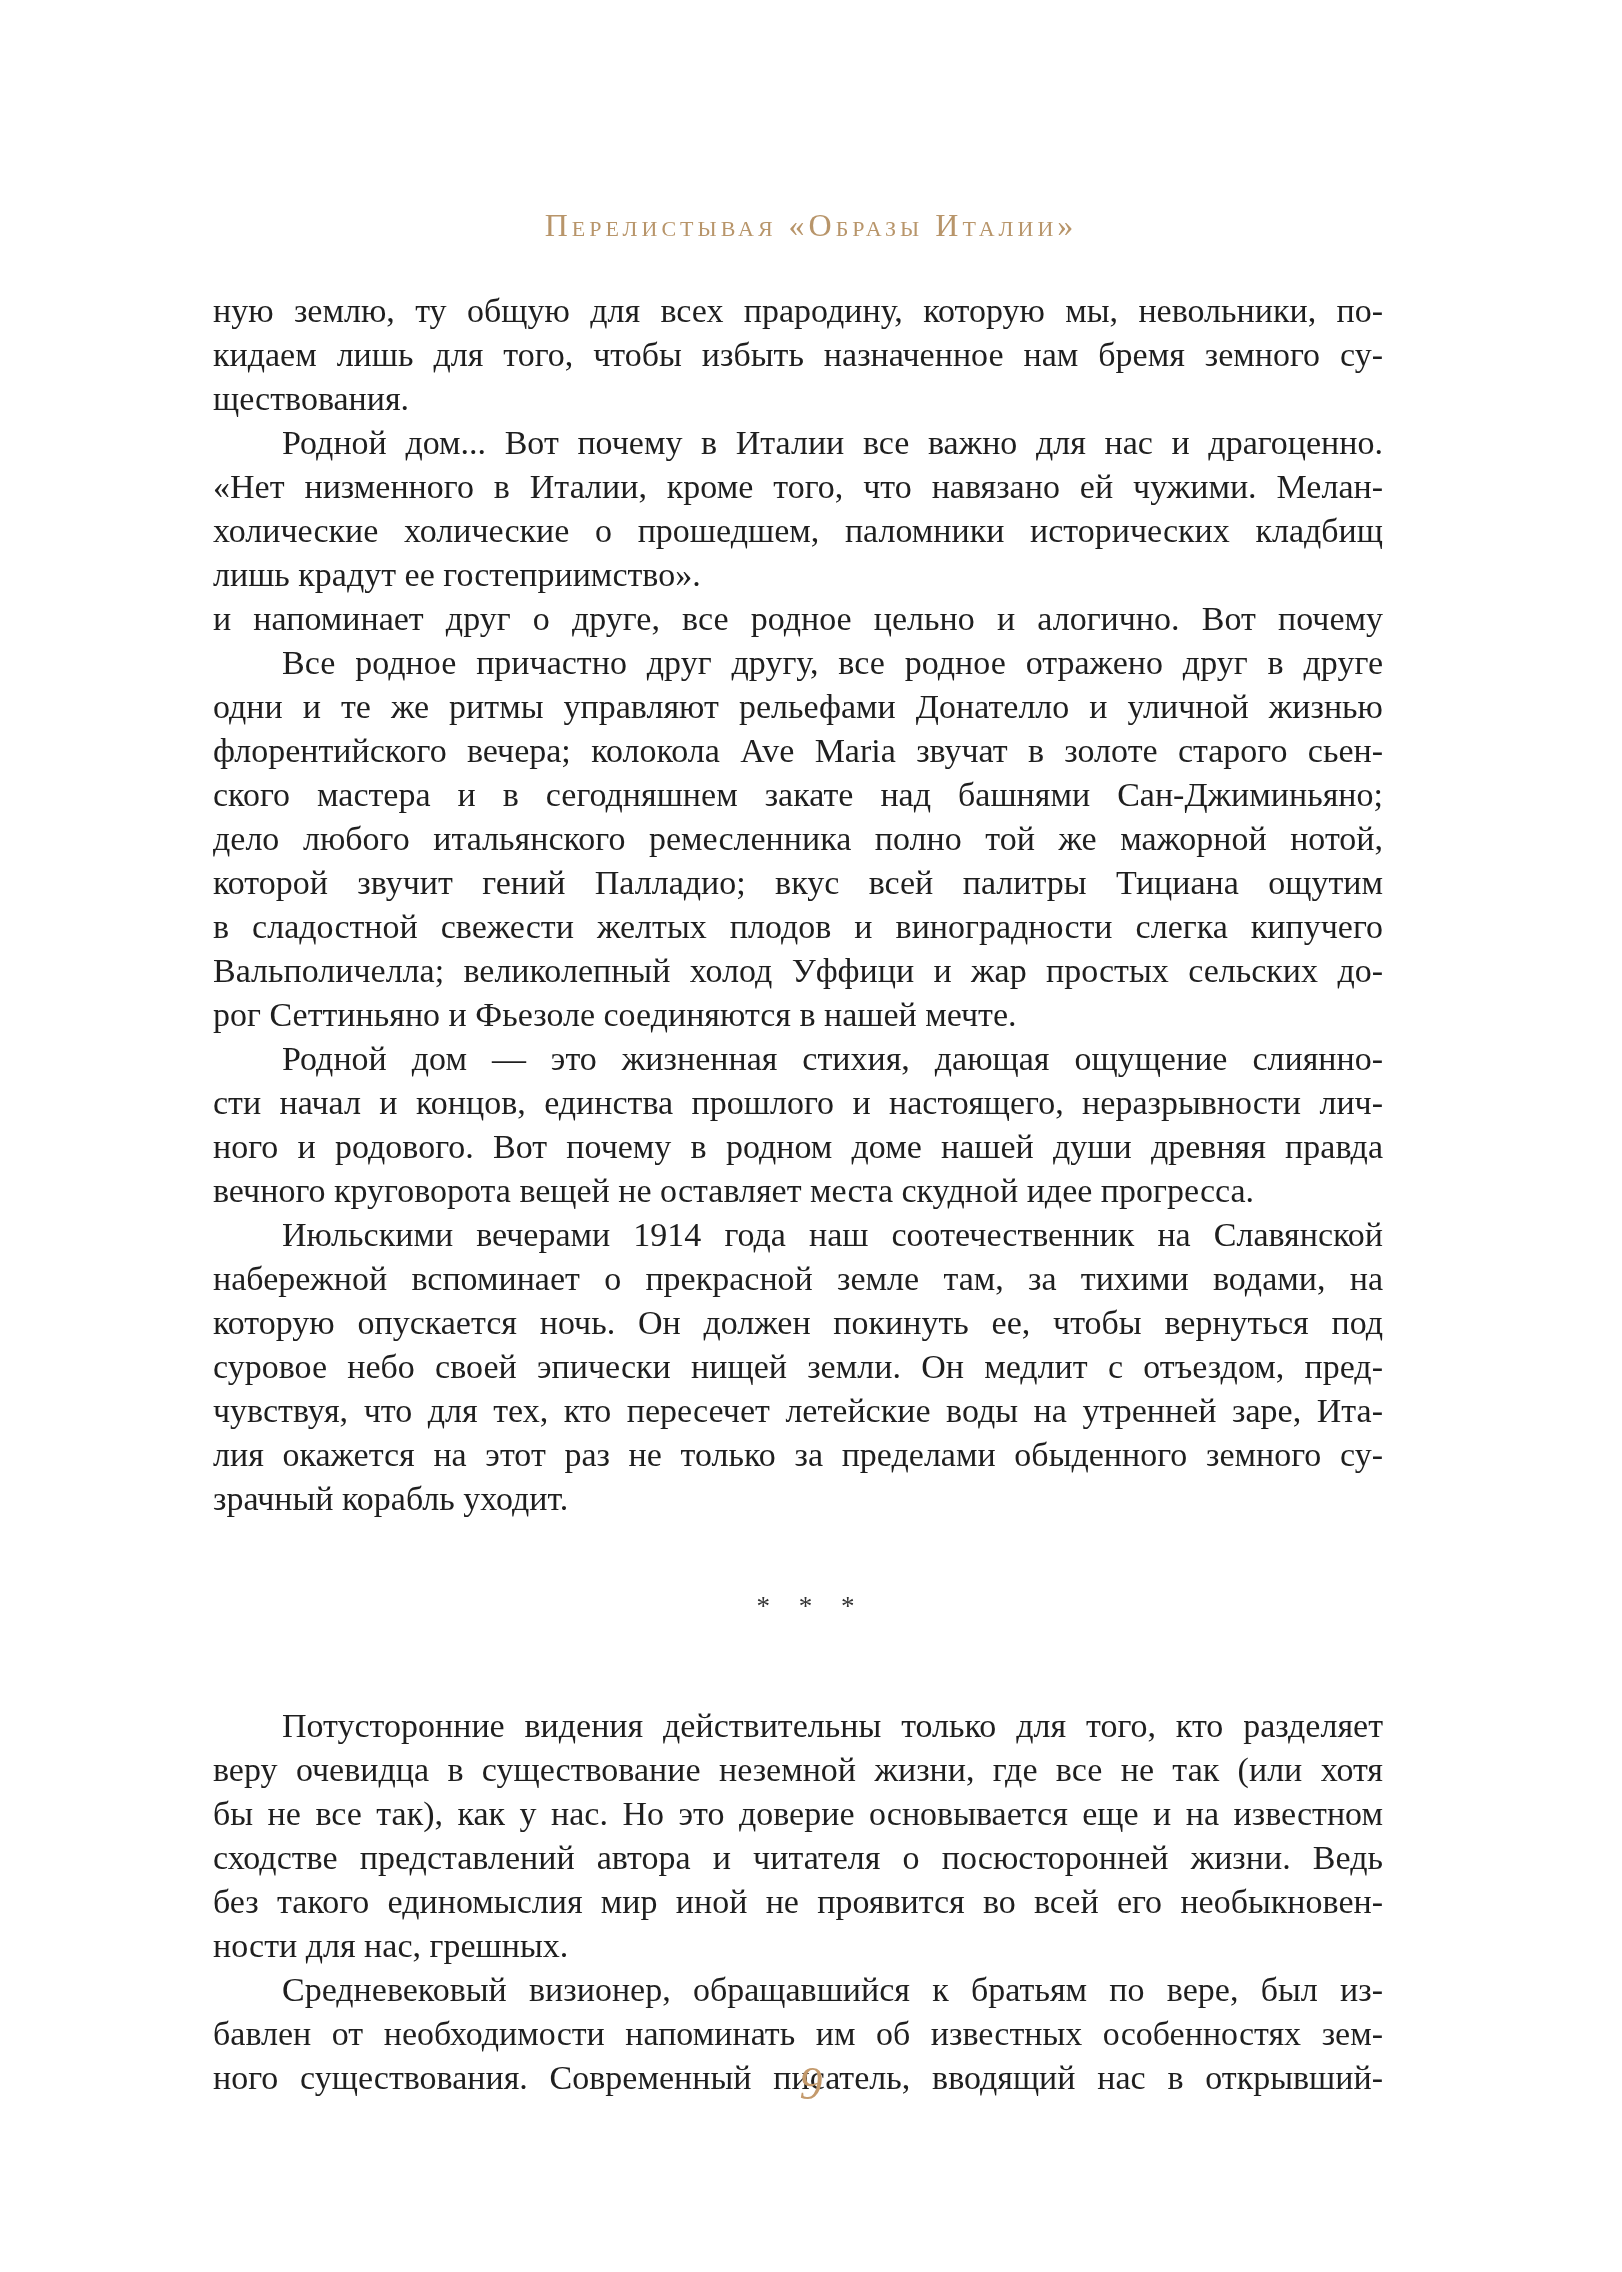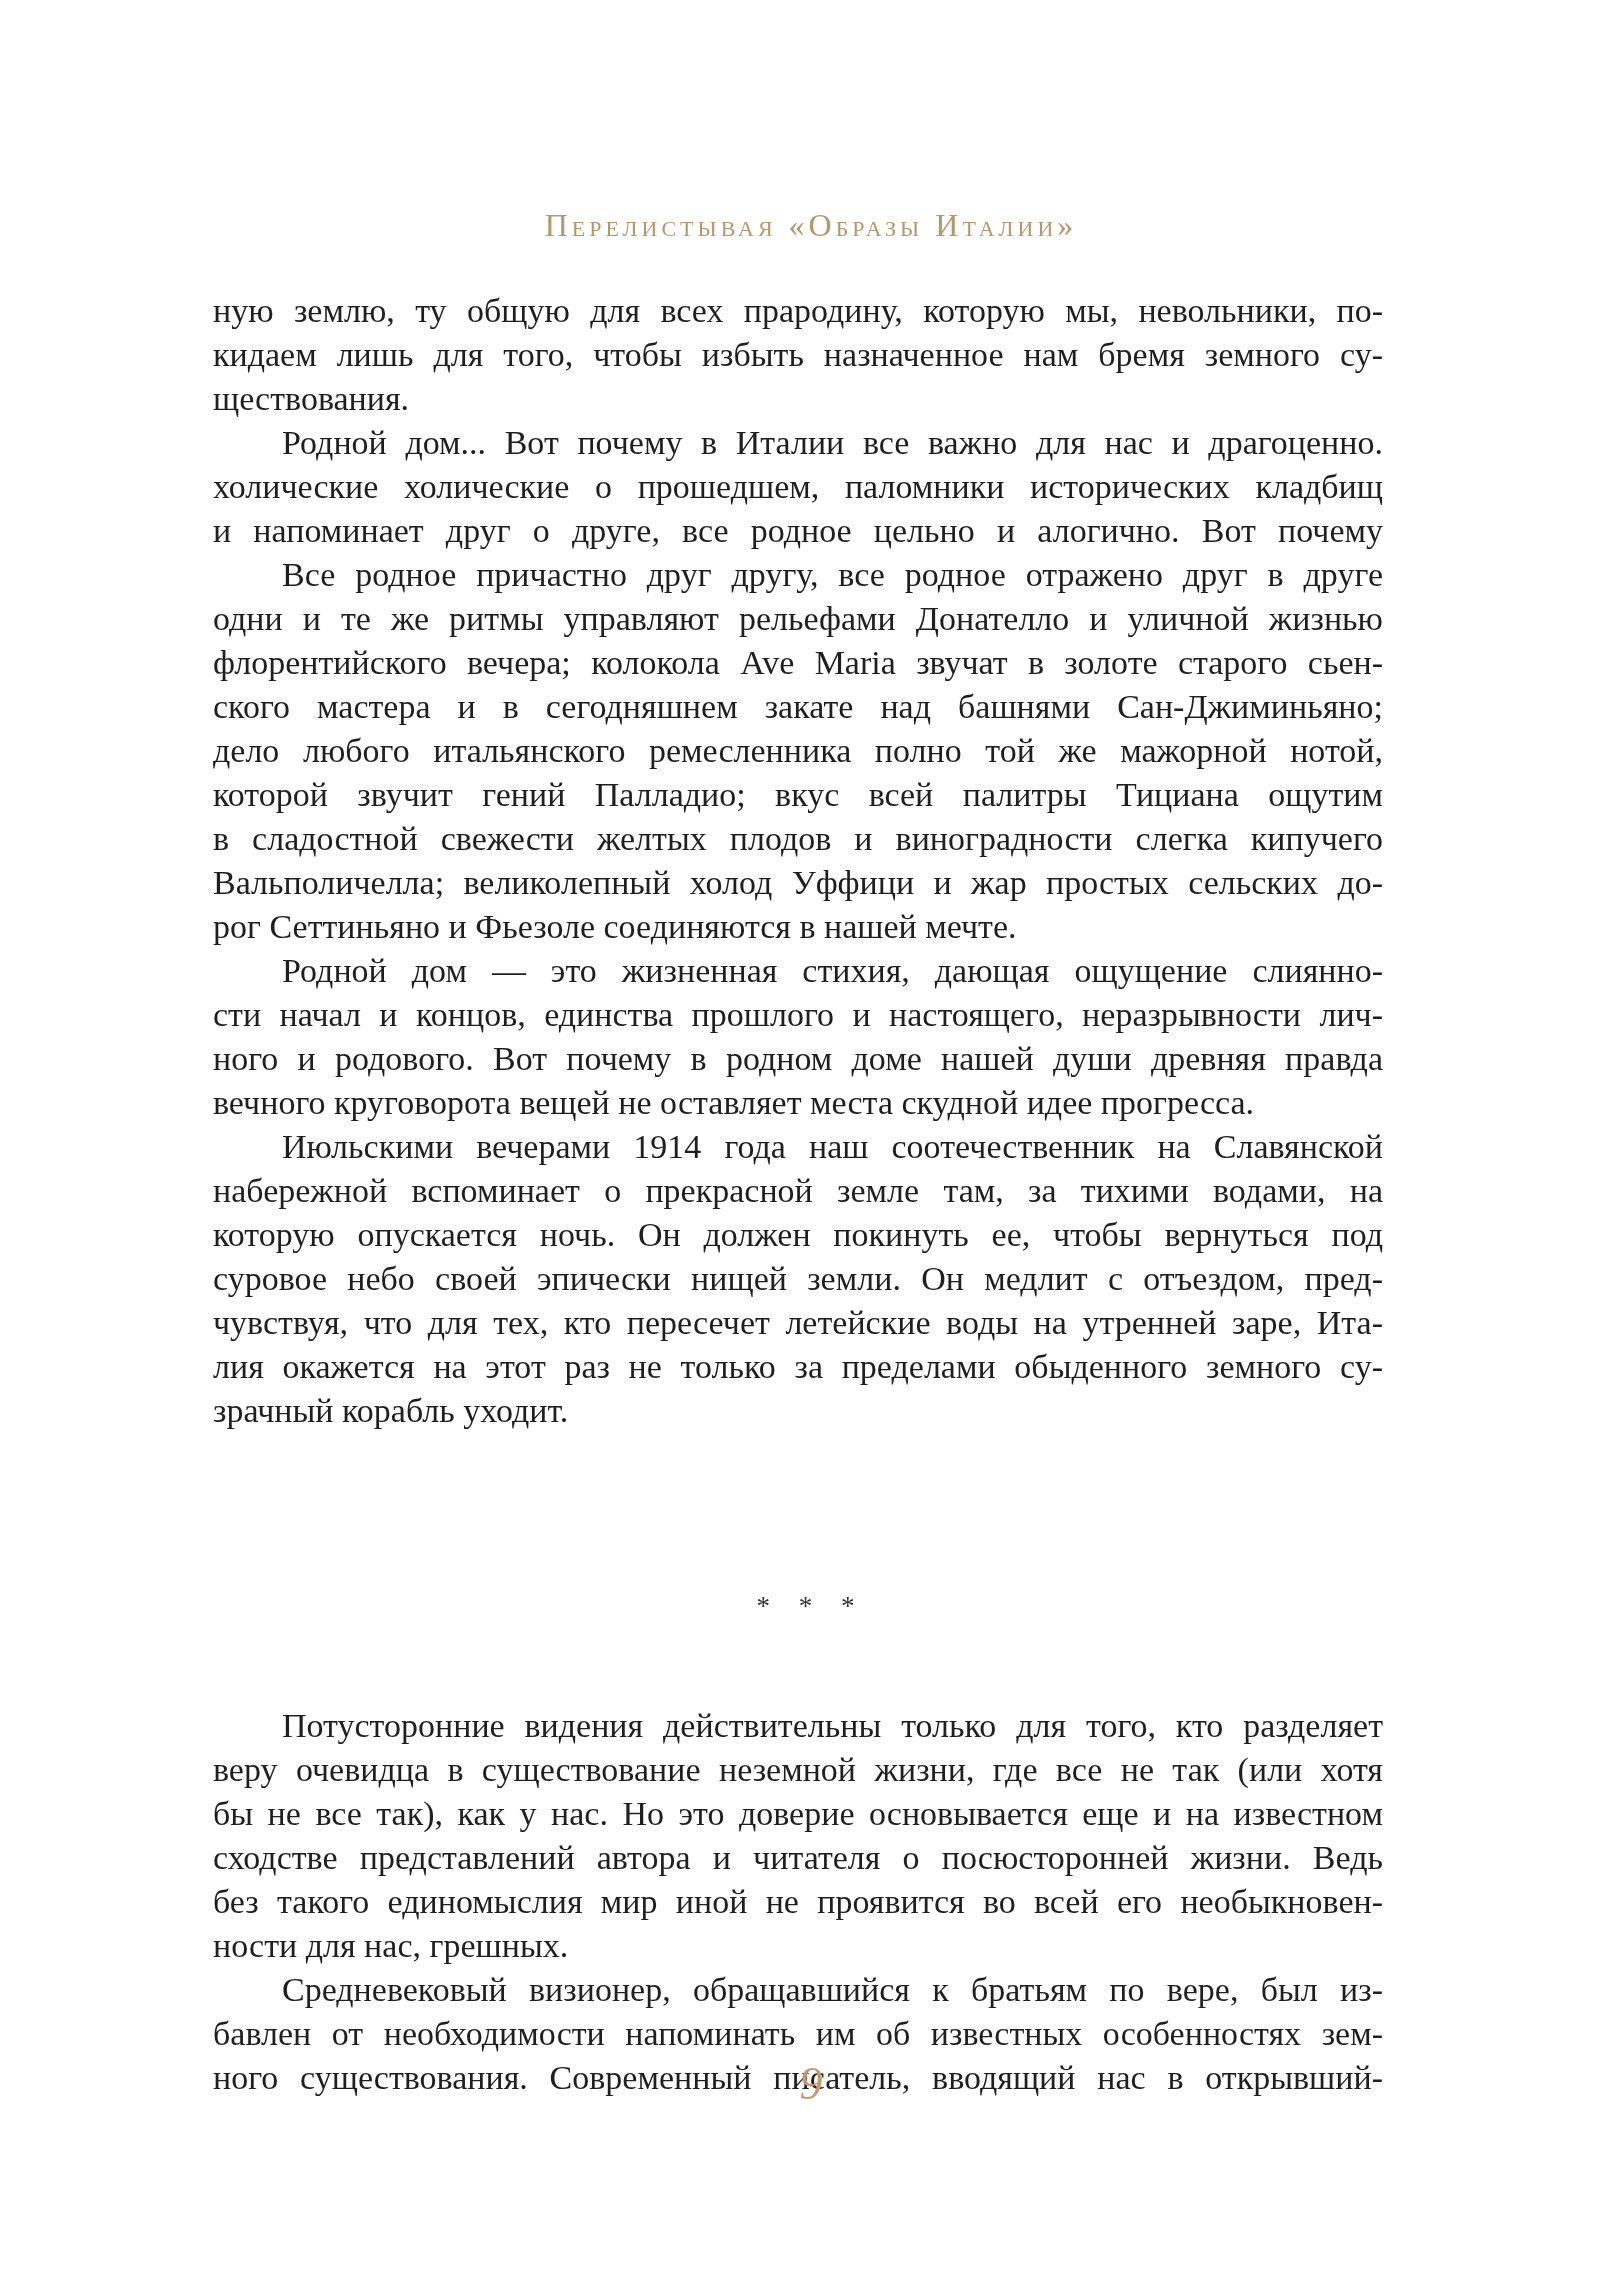--- a/index.html
+++ b/index.html
@@ -76,21 +76,23 @@
 </head>
 <body>
 
 <div class="running-head">Перелистывая «Образы Италии»</div>
 
 <div class="text-block section-1" id="section-1">
     <span class="line">ную землю, ту общую для всех прародину, которую мы, невольники, по-</span>
     <span class="line">кидаем лишь для того, чтобы избыть назначенное нам бремя земного су-</span>
     <span class="line last">ществования.</span>
     <span class="line indent">Родной дом... Вот почему в Италии все важно для нас и драгоценно.</span>
+    <span class="line">«Нет низменного в Италии, кроме того, что навязано ей чужими. Мелан-</span>
     <span class="line">холические холические о прошедшем, паломники исторических кладбищ</span>
+    <span class="line last">лишь крадут ее гостеприимство».</span>
     <span class="line">и напоминает друг о друге, все родное цельно и алогично. Вот почему</span>
     <span class="line indent">Все родное причастно друг другу, все родное отражено друг в друге</span>
     <span class="line">одни и те же ритмы управляют рельефами Донателло и уличной жизнью</span>
     <span class="line">флорентийского вечера; колокола Ave Maria звучат в золоте старого сьен-</span>
     <span class="line">ского мастера и в сегодняшнем закате над башнями Сан-Джиминьяно;</span>
     <span class="line">дело любого итальянского ремесленника полно той же мажорной нотой,</span>
     <span class="line">которой звучит гений Палладио; вкус всей палитры Тициана ощутим</span>
     <span class="line">в сладостной свежести желтых плодов и виноградности слегка кипучего</span>
     <span class="line">Вальполичелла; великолепный холод Уффици и жар простых сельских до-</span>
     <span class="line last">рог Сеттиньяно и Фьезоле соединяются в нашей мечте.</span>

